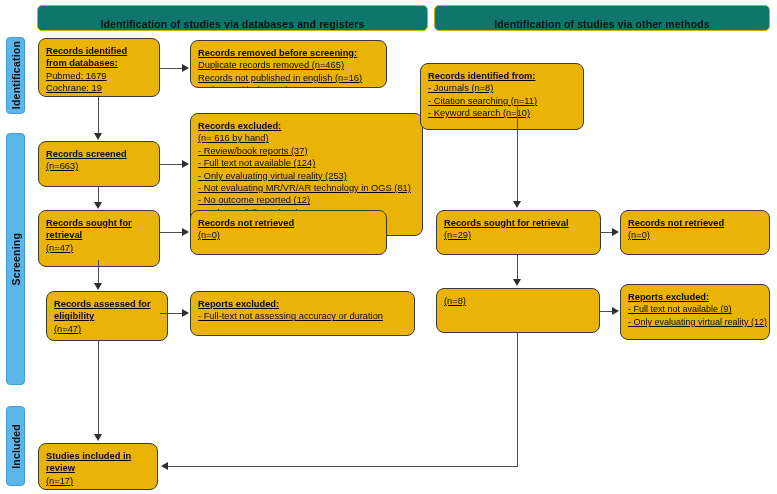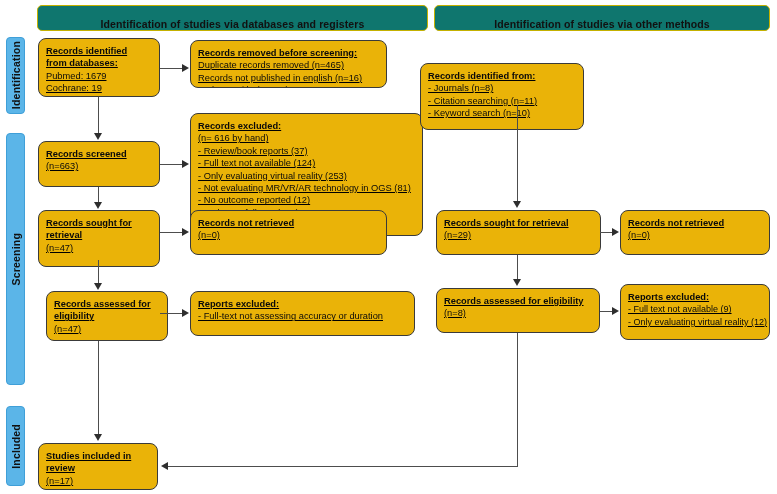--- a/index.html
+++ b/index.html
@@ -198,21 +198,20 @@
     <div class="ln b">Records sought for retrieval</div>
     <div class="ln">(n=29)</div>
   </div>
 
   <div class="box" style="left:620px; top:210px; width:150px; height:45px;">
     <div class="ln b">Records not retrieved</div>
     <div class="ln">(n=0)</div>
   </div>
 
   <div class="box" style="left:436px; top:288px; width:164px; height:45px;">
-    <div class="ln b">Records assessed for eligibility</div>
     <div class="ln">(n=8)</div>
   </div>
 
   <div class="box" style="left:620px; top:284px; width:150px; height:56px;">
     <div class="ln b">Reports excluded:</div>
     <div class="ln small">- Full text not available (9)</div>
     <div class="ln small">- Only evaluating virtual reality (12)</div>
   </div>
 
   <div class="conn h" style="left:160px; top:68px; width:23px;"></div>

